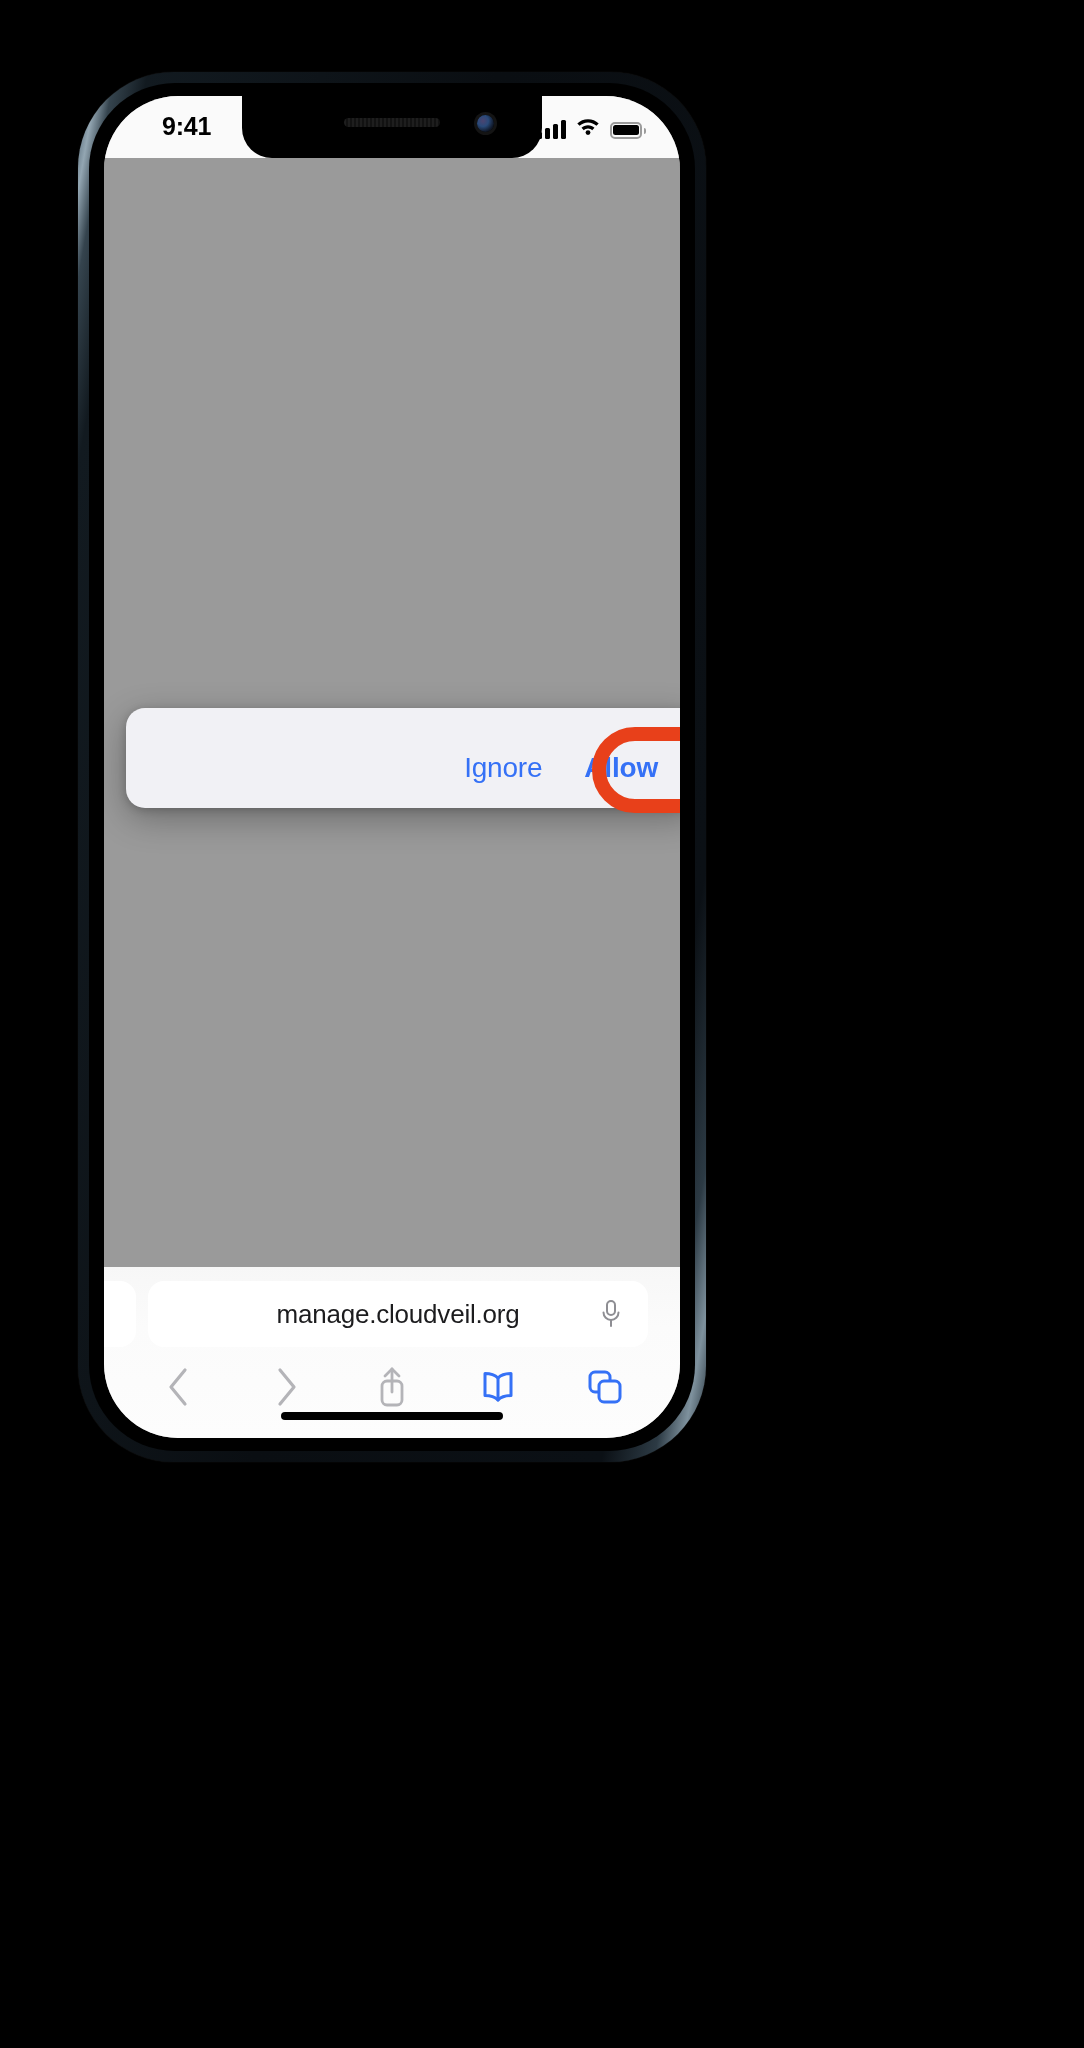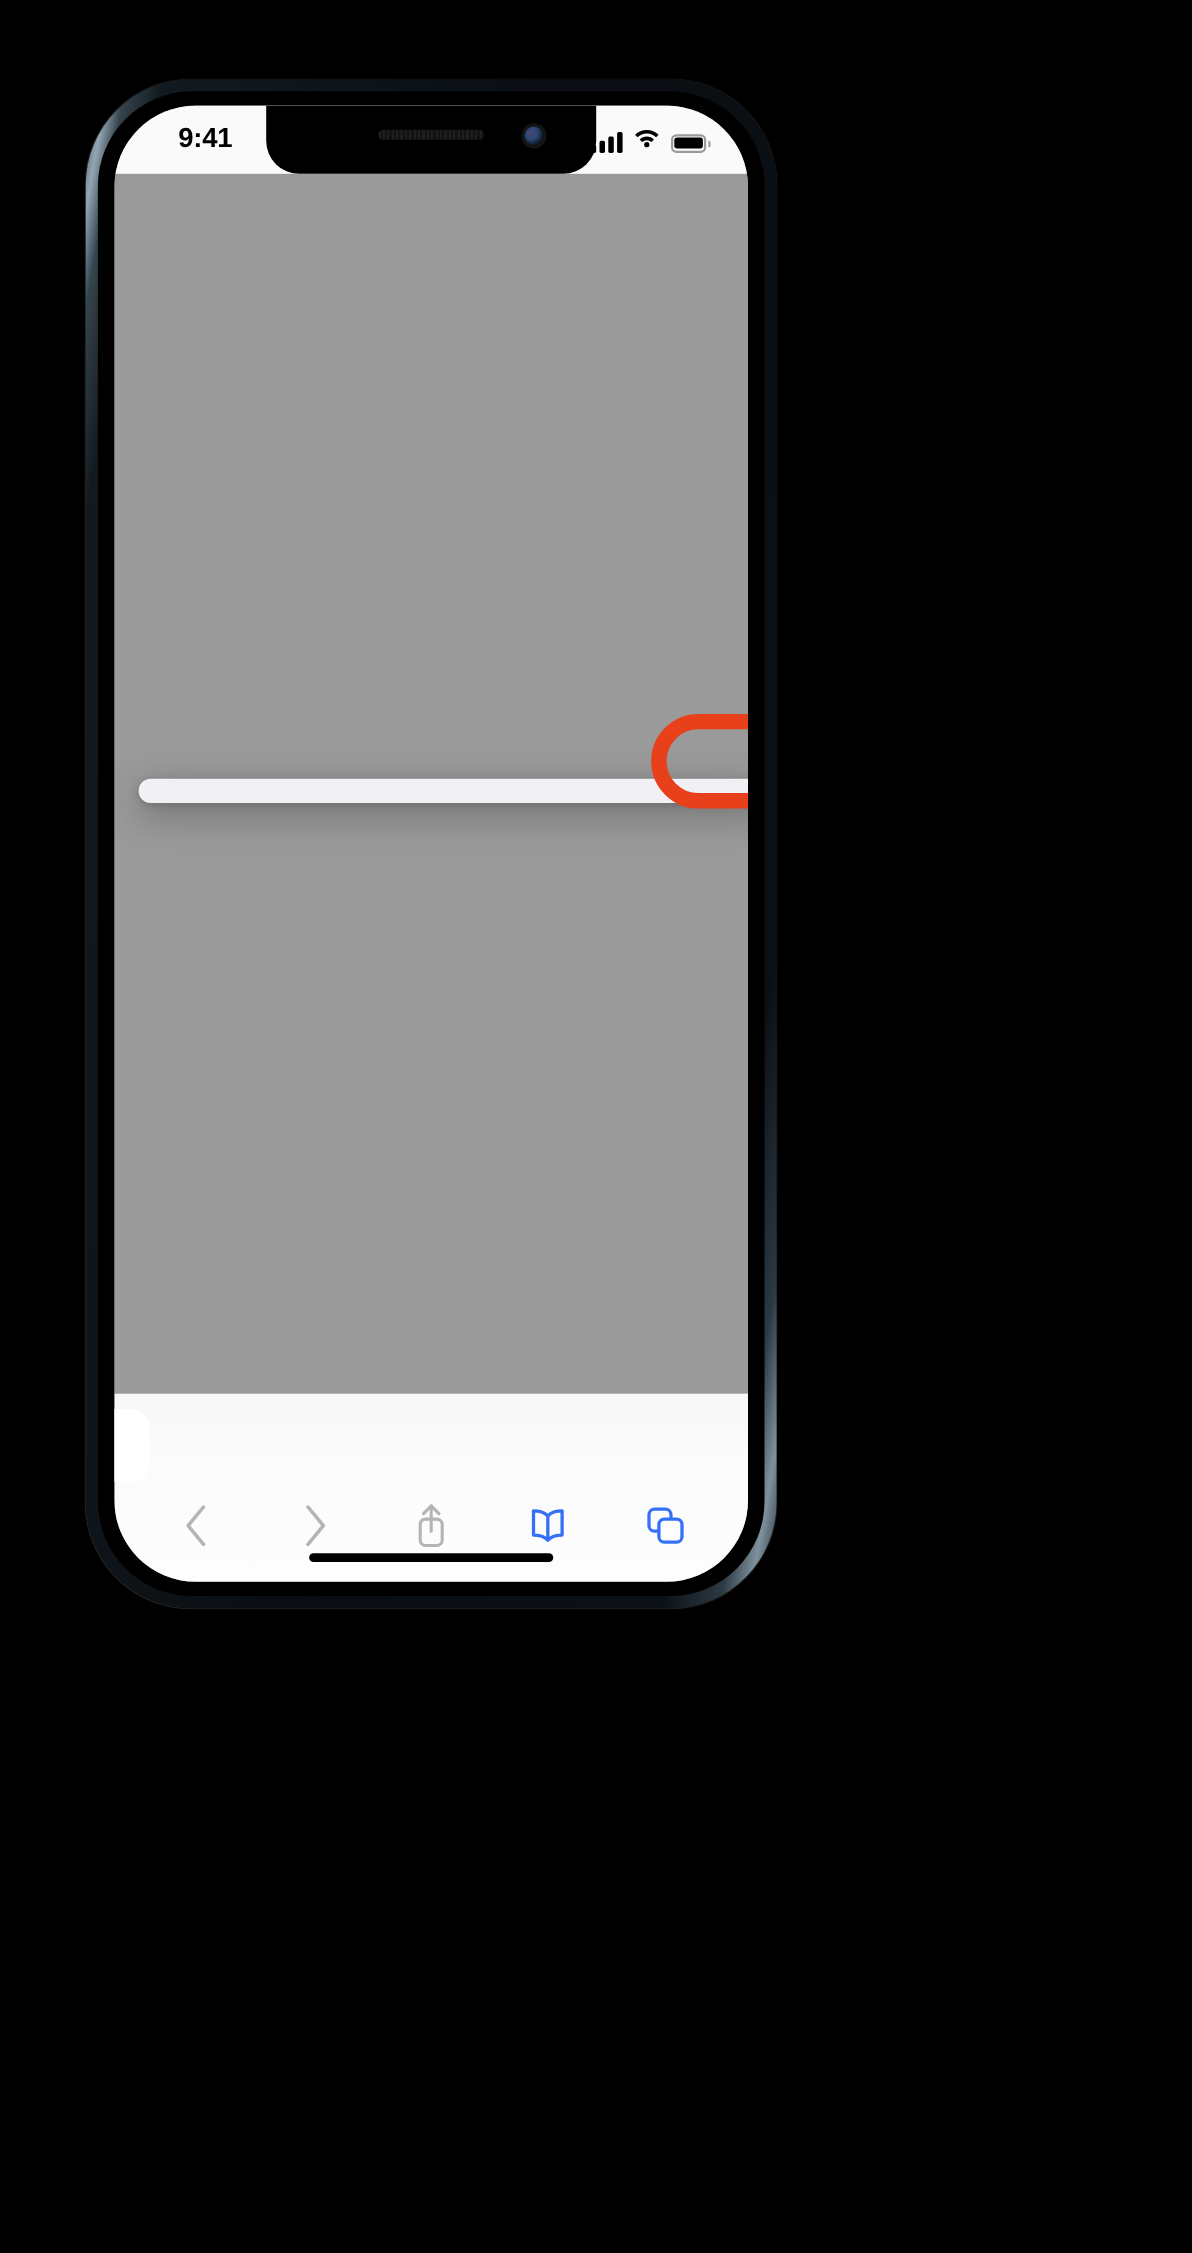--- a/index.html
+++ b/index.html
@@ -367,30 +367,45 @@
     </div>
 
     <div id="notch">
       <div id="speaker-grille"></div>
       <div id="front-camera"></div>
     </div>
 
     <div id="page-content">
 
       <div id="alert-dialog">
+        <div id="alert-actions">
+          <button class="alert-btn" id="alert-btn-ignore">Ignore</button>
+          <button class="alert-btn" id="alert-btn-allow">Allow</button>
+        </div>
         <div id="allow-highlight"></div>
       </div>
 
     </div>
 
     <div id="browser-bar">
 
       <div id="tab-strip">
         <div id="tab-prev"></div>
 
+        <div id="url-field">
+          <span id="url-text" title="Search or enter website name">manage.cloudveil.org</span>
+
+          <span id="mic-icon">
+            <svg width="22" height="30" viewBox="0 0 22 30" aria-hidden="true">
+              <rect x="7" y="2" width="8" height="14" rx="4" fill="none" stroke="#8e8e93" stroke-width="2"></rect>
+              <path d="M3.5 13.5c0 4.1 3.4 7.4 7.5 7.4s7.5-3.3 7.5-7.4" fill="none" stroke="#8e8e93" stroke-width="2" stroke-linecap="round"></path>
+              <line x1="11" y1="21" x2="11" y2="27" stroke="#8e8e93" stroke-width="2" stroke-linecap="round"></line>
+            </svg>
+          </span>
+        </div>
       </div>
 
       <div id="toolbar">
 
         <div class="tb-btn">
           <svg width="26" height="42" viewBox="0 0 26 42" aria-hidden="true">
             <polyline points="19,4 5,21 19,38" fill="none" stroke="#b4b4b8" stroke-width="3.2" stroke-linecap="round" stroke-linejoin="round"></polyline>
           </svg>
         </div>
 

